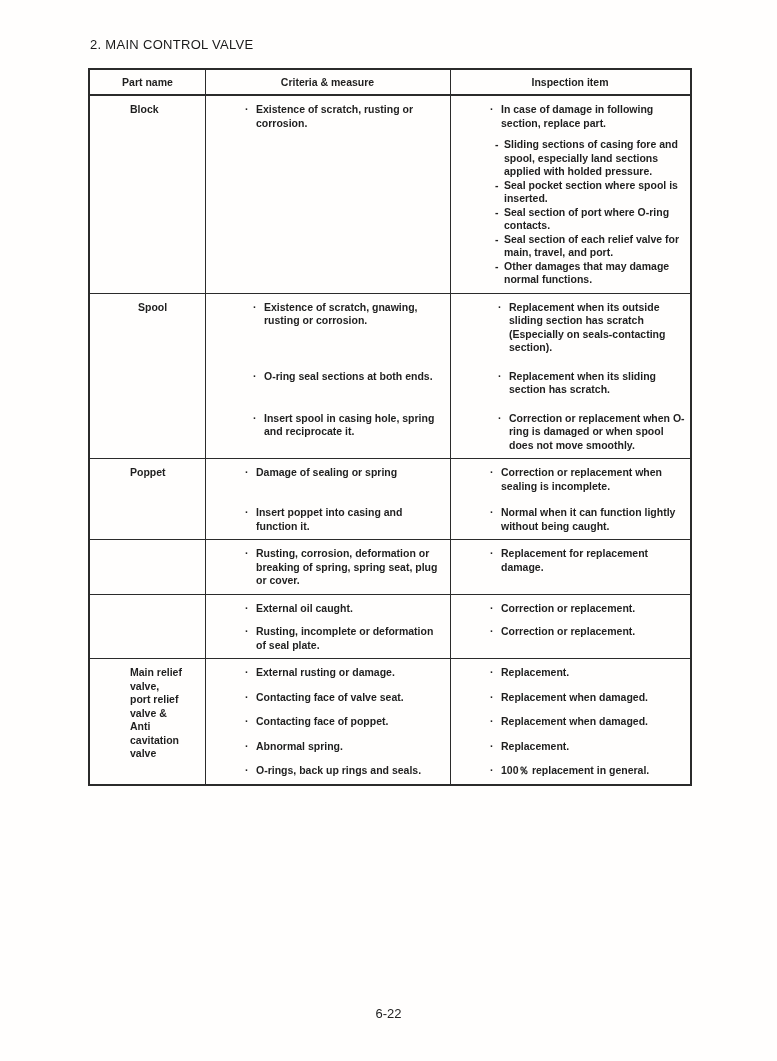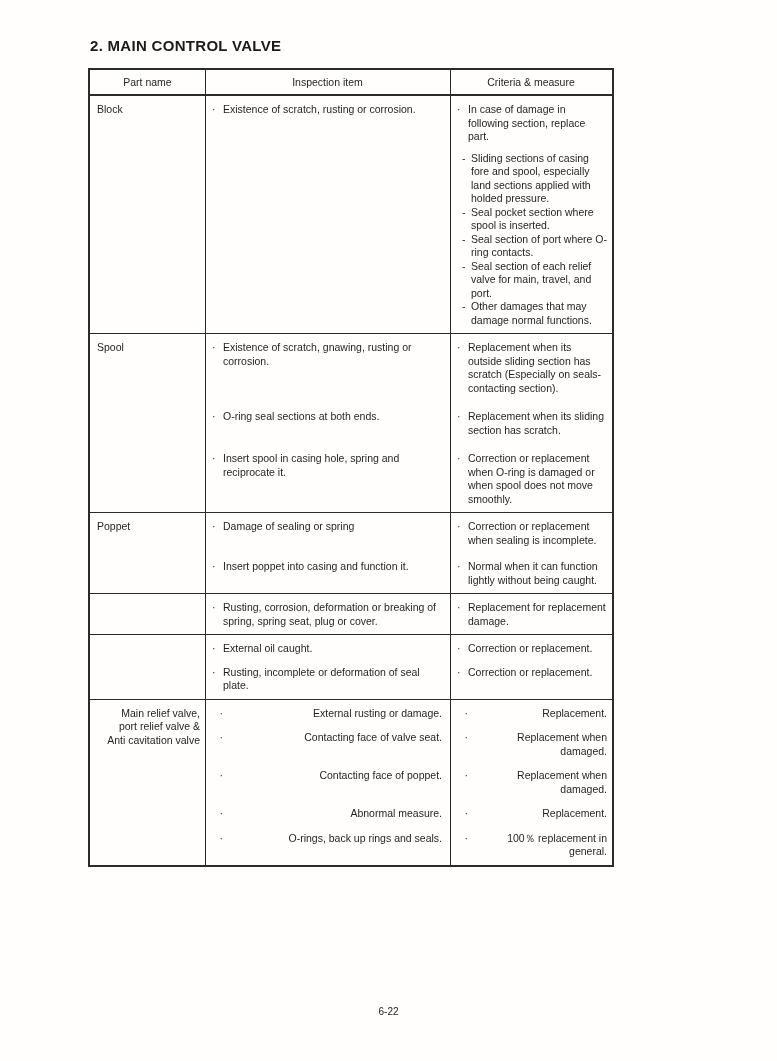--- a/index.html
+++ b/index.html
@@ -3,73 +3,73 @@
 <meta charset="utf-8">
 <style>
   html, body { margin:0; padding:0; background:#ffffff; }
   .page {
     position:relative; width:777px; height:1061px; background:#fffefd;
     font-family:"Liberation Sans", "DejaVu Sans", sans-serif;
     color:#1f1f1f; overflow:hidden;
   }
   .title {
     position:absolute; left:90px; top:37px;
-    font-size:15px; font-weight:bold; letter-spacing:0.3px; color:#1a1a1a;
+    font-size:13px; font-weight:normal; letter-spacing:0.3px; color:#1a1a1a;
   }
   .doc-table {
-    position:absolute; left:88px; top:68px; width:526px;
-    border:2px solid #2b2b2b; box-sizing:border-box; background:#fffefd;
+    position:absolute; left:88px; top:68px; width:604px;
+    border:2px solid #2b2b2b; box-sizing:border-box; background:#fffefd;font-weight:bold;
   }
   .trow {
     position:relative; display:grid; grid-template-columns:115px 1fr;
     box-sizing:border-box;
   }
   .trow + .trow { border-top:1px solid #2b2b2b; }
   .trow::before, .trow::after {
     content:""; position:absolute; top:0; bottom:0; width:1px; background:#2b2b2b;
   }
   .trow::before { left:115px; }
   .trow::after  { left:360px; }
   .thead { grid-template-columns:115px 245px 1fr; border-bottom:1px solid #2b2b2b; min-height:25px; }
   .hcell {
     display:flex; align-items:center; justify-content:center;
     font-size:10.5px; padding:5px 2px; box-sizing:border-box;
   }
-  .cell { box-sizing:border-box; }
+  .cell { box-sizing:border-box;margin-left:33px; }
   .part {
     grid-column:1; padding:7px 5px 6px 7px;
     font-size:10.5px; line-height:13.5px; white-space:pre-wrap;
   }
   .pairs { grid-column:2; display:flex; flex-direction:column; padding:7px 0 6px 0; }
   .pair  { display:grid; grid-template-columns:245px 1fr; }
   .insp  { padding:0 8px 0 7px; }
   .crit  { padding:0 5px 0 7px; }
   .item  { display:flex; font-size:10.5px; line-height:13.5px; }
   .item .b { flex:0 0 11px; }
   .item .t { flex:1; }
   .item.dash { margin-left:5px; }
   .item.dash .b { flex:0 0 9px; }
   .item.gap { margin-top:8px; }
   .footer {
     position:absolute; left:0; right:0; top:1006px;
-    text-align:center; font-size:10px; color:#222222;
+    text-align:center; font-size:13px; color:#222222;
   }
 </style>
 </head>
 <body>
 
 <div class="page">
 
   <div class="title">2. MAIN CONTROL VALVE</div>
 
   <div class="doc-table" id="doc-table">
     <div class="trow thead">
       <div class="hcell">Part name</div>
+      <div class="hcell">Criteria &amp; measure</div>
       <div class="hcell">Inspection item</div>
-      <div class="hcell">Criteria &amp; measure</div>
     </div>
 
   <div class="trow" style="min-height: 193px;">
         <div class="cell part">Block</div>
         <div class="pairs" style="row-gap: 0px;">
           <div class="pair">
             <div class="cell insp">
               <div class="item">
                 <span class="b">·</span>
                 <span class="t">Existence of scratch, rusting or corrosion.</span>
@@ -97,21 +97,21 @@
                 <span class="t">Seal section of each relief valve for main, travel, and port.</span>
               </div>
               <div class="item dash">
                 <span class="b">-</span>
                 <span class="t">Other damages that may damage normal functions.</span>
               </div>
             </div>
           </div>
         </div>
       </div>
-      <div class="trow" style="min-height: 151px;">
+      <div class="trow" style="min-height: 151px; padding-left: 8px;">
         <div class="cell part">Spool</div>
         <div class="pairs" style="row-gap: 15px;">
           <div class="pair">
             <div class="cell insp">
               <div class="item">
                 <span class="b">·</span>
                 <span class="t">Existence of scratch, gnawing, rusting or corrosion.</span>
               </div>
             </div>
             <div class="cell crit">
@@ -227,21 +227,21 @@
             </div>
             <div class="cell crit">
               <div class="item">
                 <span class="b">·</span>
                 <span class="t">Correction or replacement.</span>
               </div>
             </div>
           </div>
         </div>
       </div>
-      <div class="trow" style="min-height: 119px; text-align: right;">
+      <div class="trow" style="min-height: 119px;">
         <div class="cell part">Main relief valve,
 port relief valve &amp;
 Anti cavitation valve</div>
         <div class="pairs" style="row-gap: 11px;">
           <div class="pair">
             <div class="cell insp">
               <div class="item">
                 <span class="b">·</span>
                 <span class="t">External rusting or damage.</span>
               </div>
@@ -278,21 +278,21 @@
               <div class="item">
                 <span class="b">·</span>
                 <span class="t">Replacement when damaged.</span>
               </div>
             </div>
           </div>
           <div class="pair">
             <div class="cell insp">
               <div class="item">
                 <span class="b">·</span>
-                <span class="t">Abnormal measure.</span>
+                <span class="t">Abnormal spring.</span>
               </div>
             </div>
             <div class="cell crit">
               <div class="item">
                 <span class="b">·</span>
                 <span class="t">Replacement.</span>
               </div>
             </div>
           </div>
           <div class="pair">

